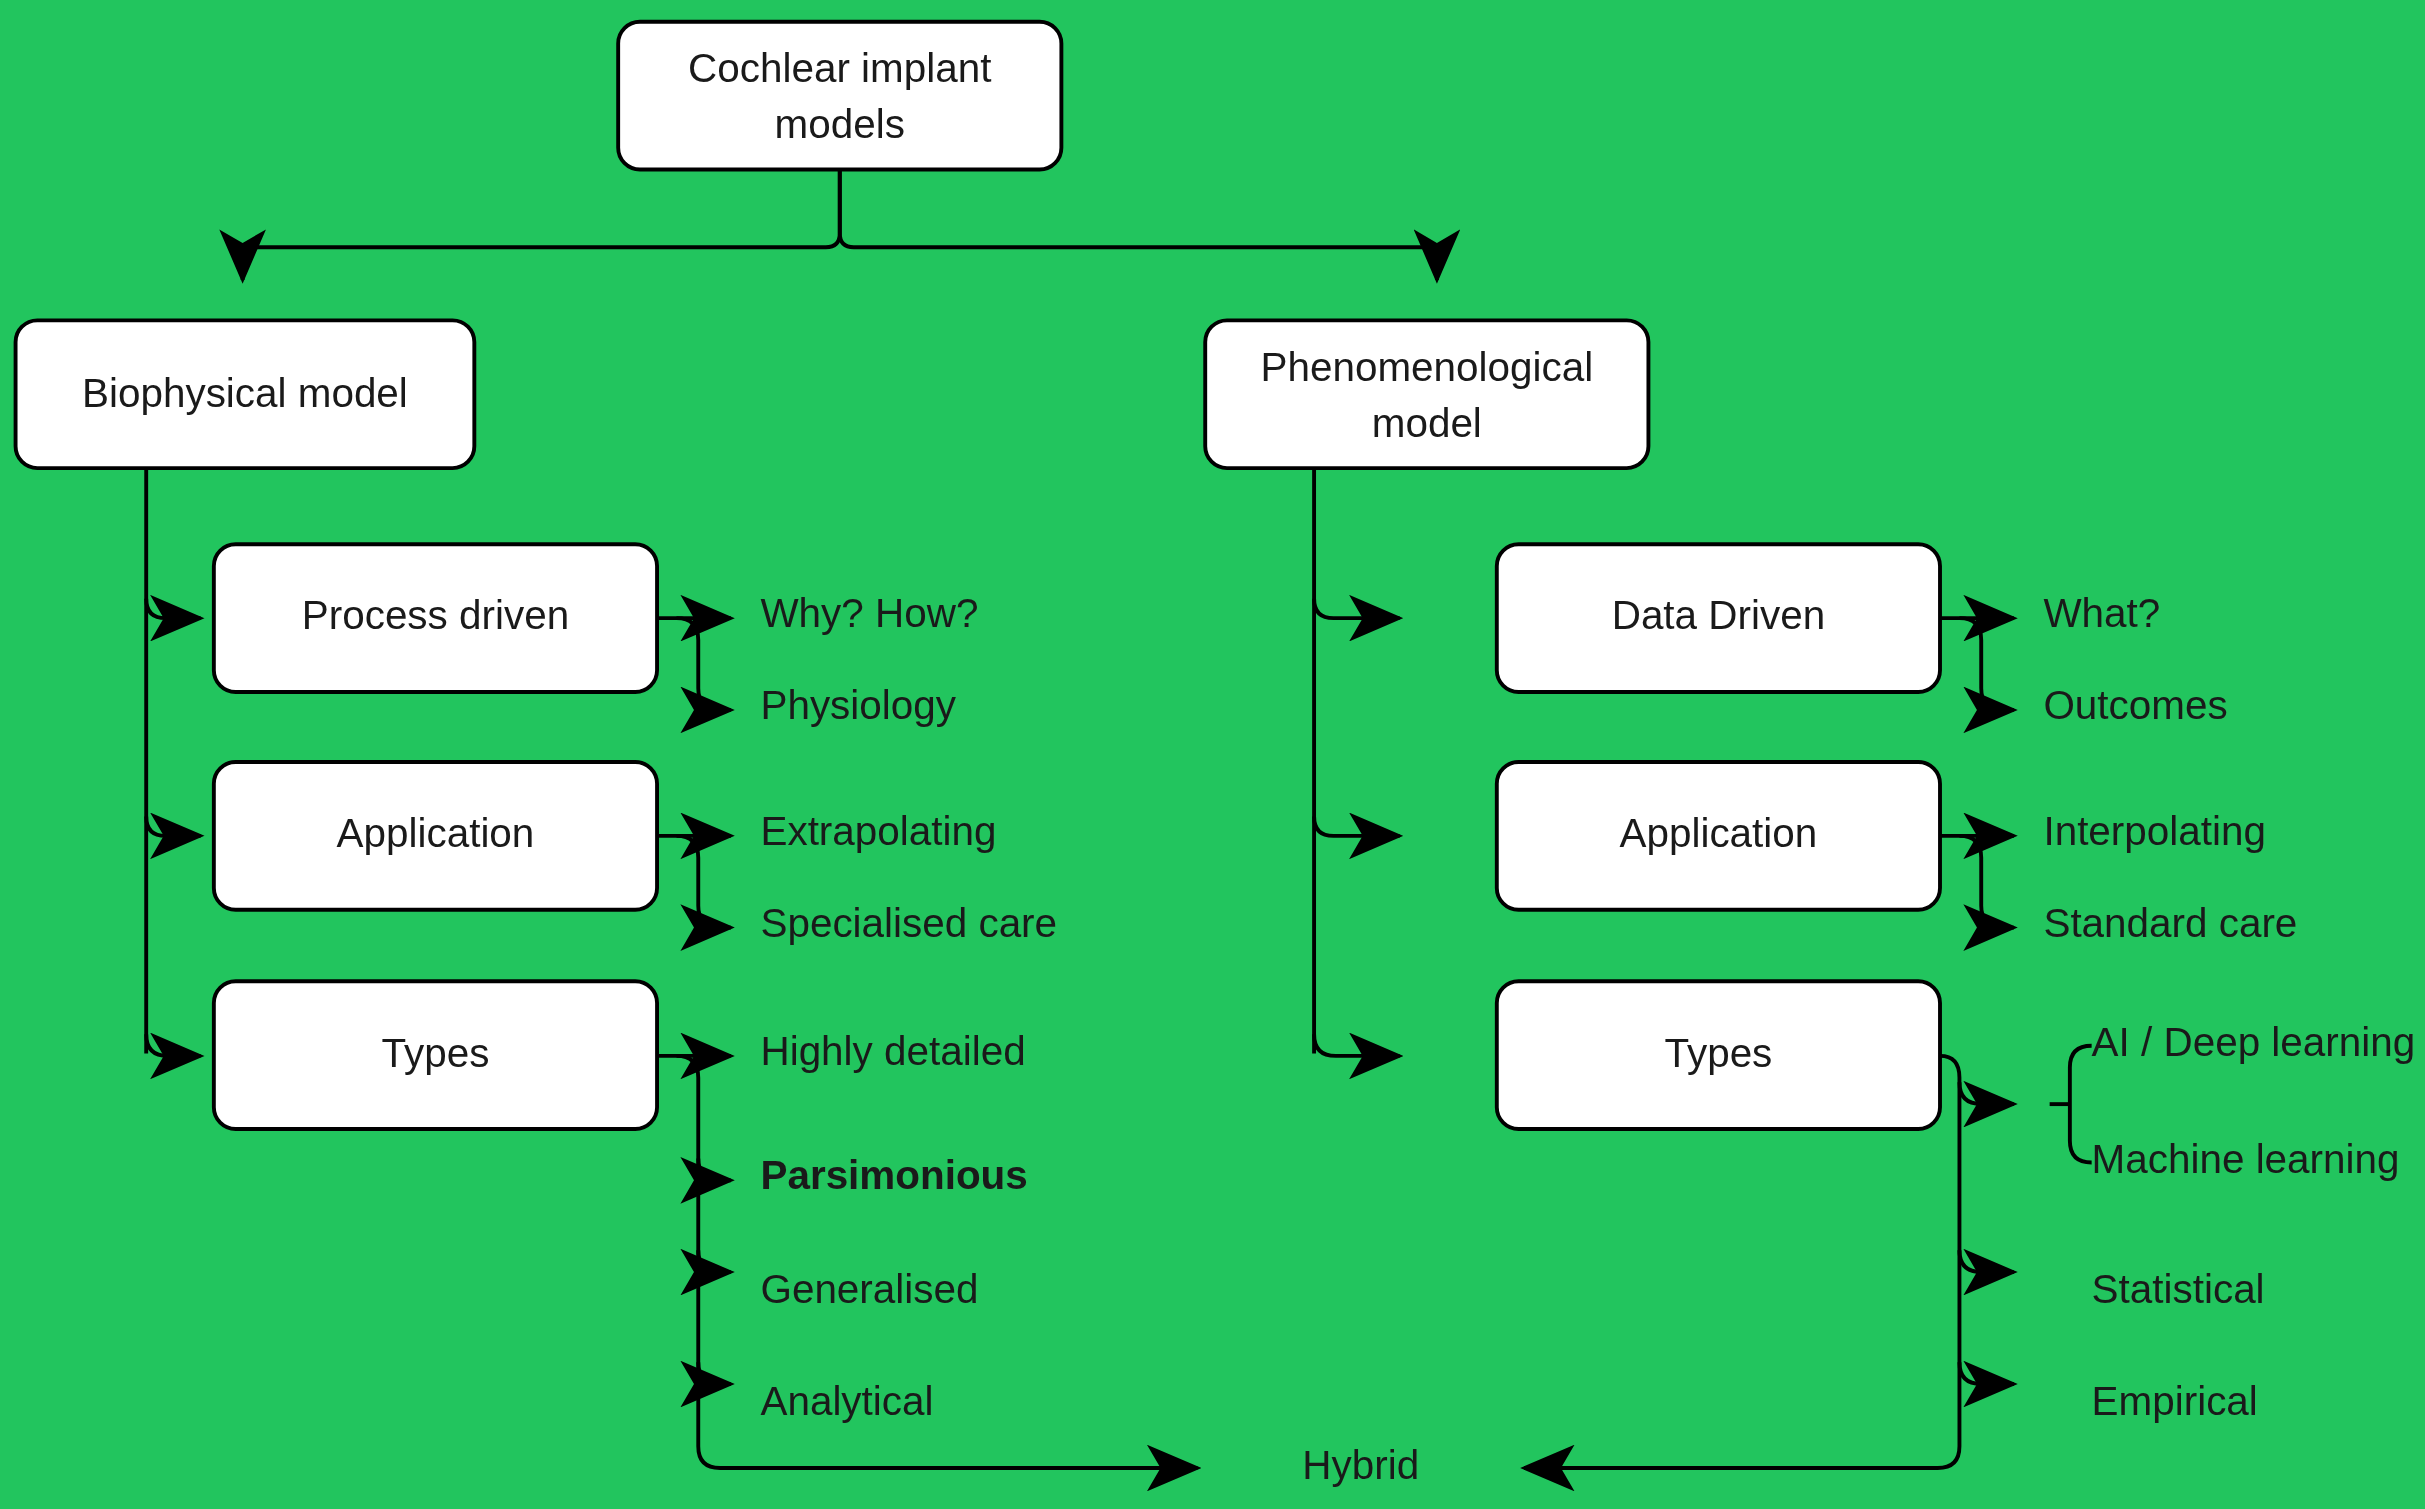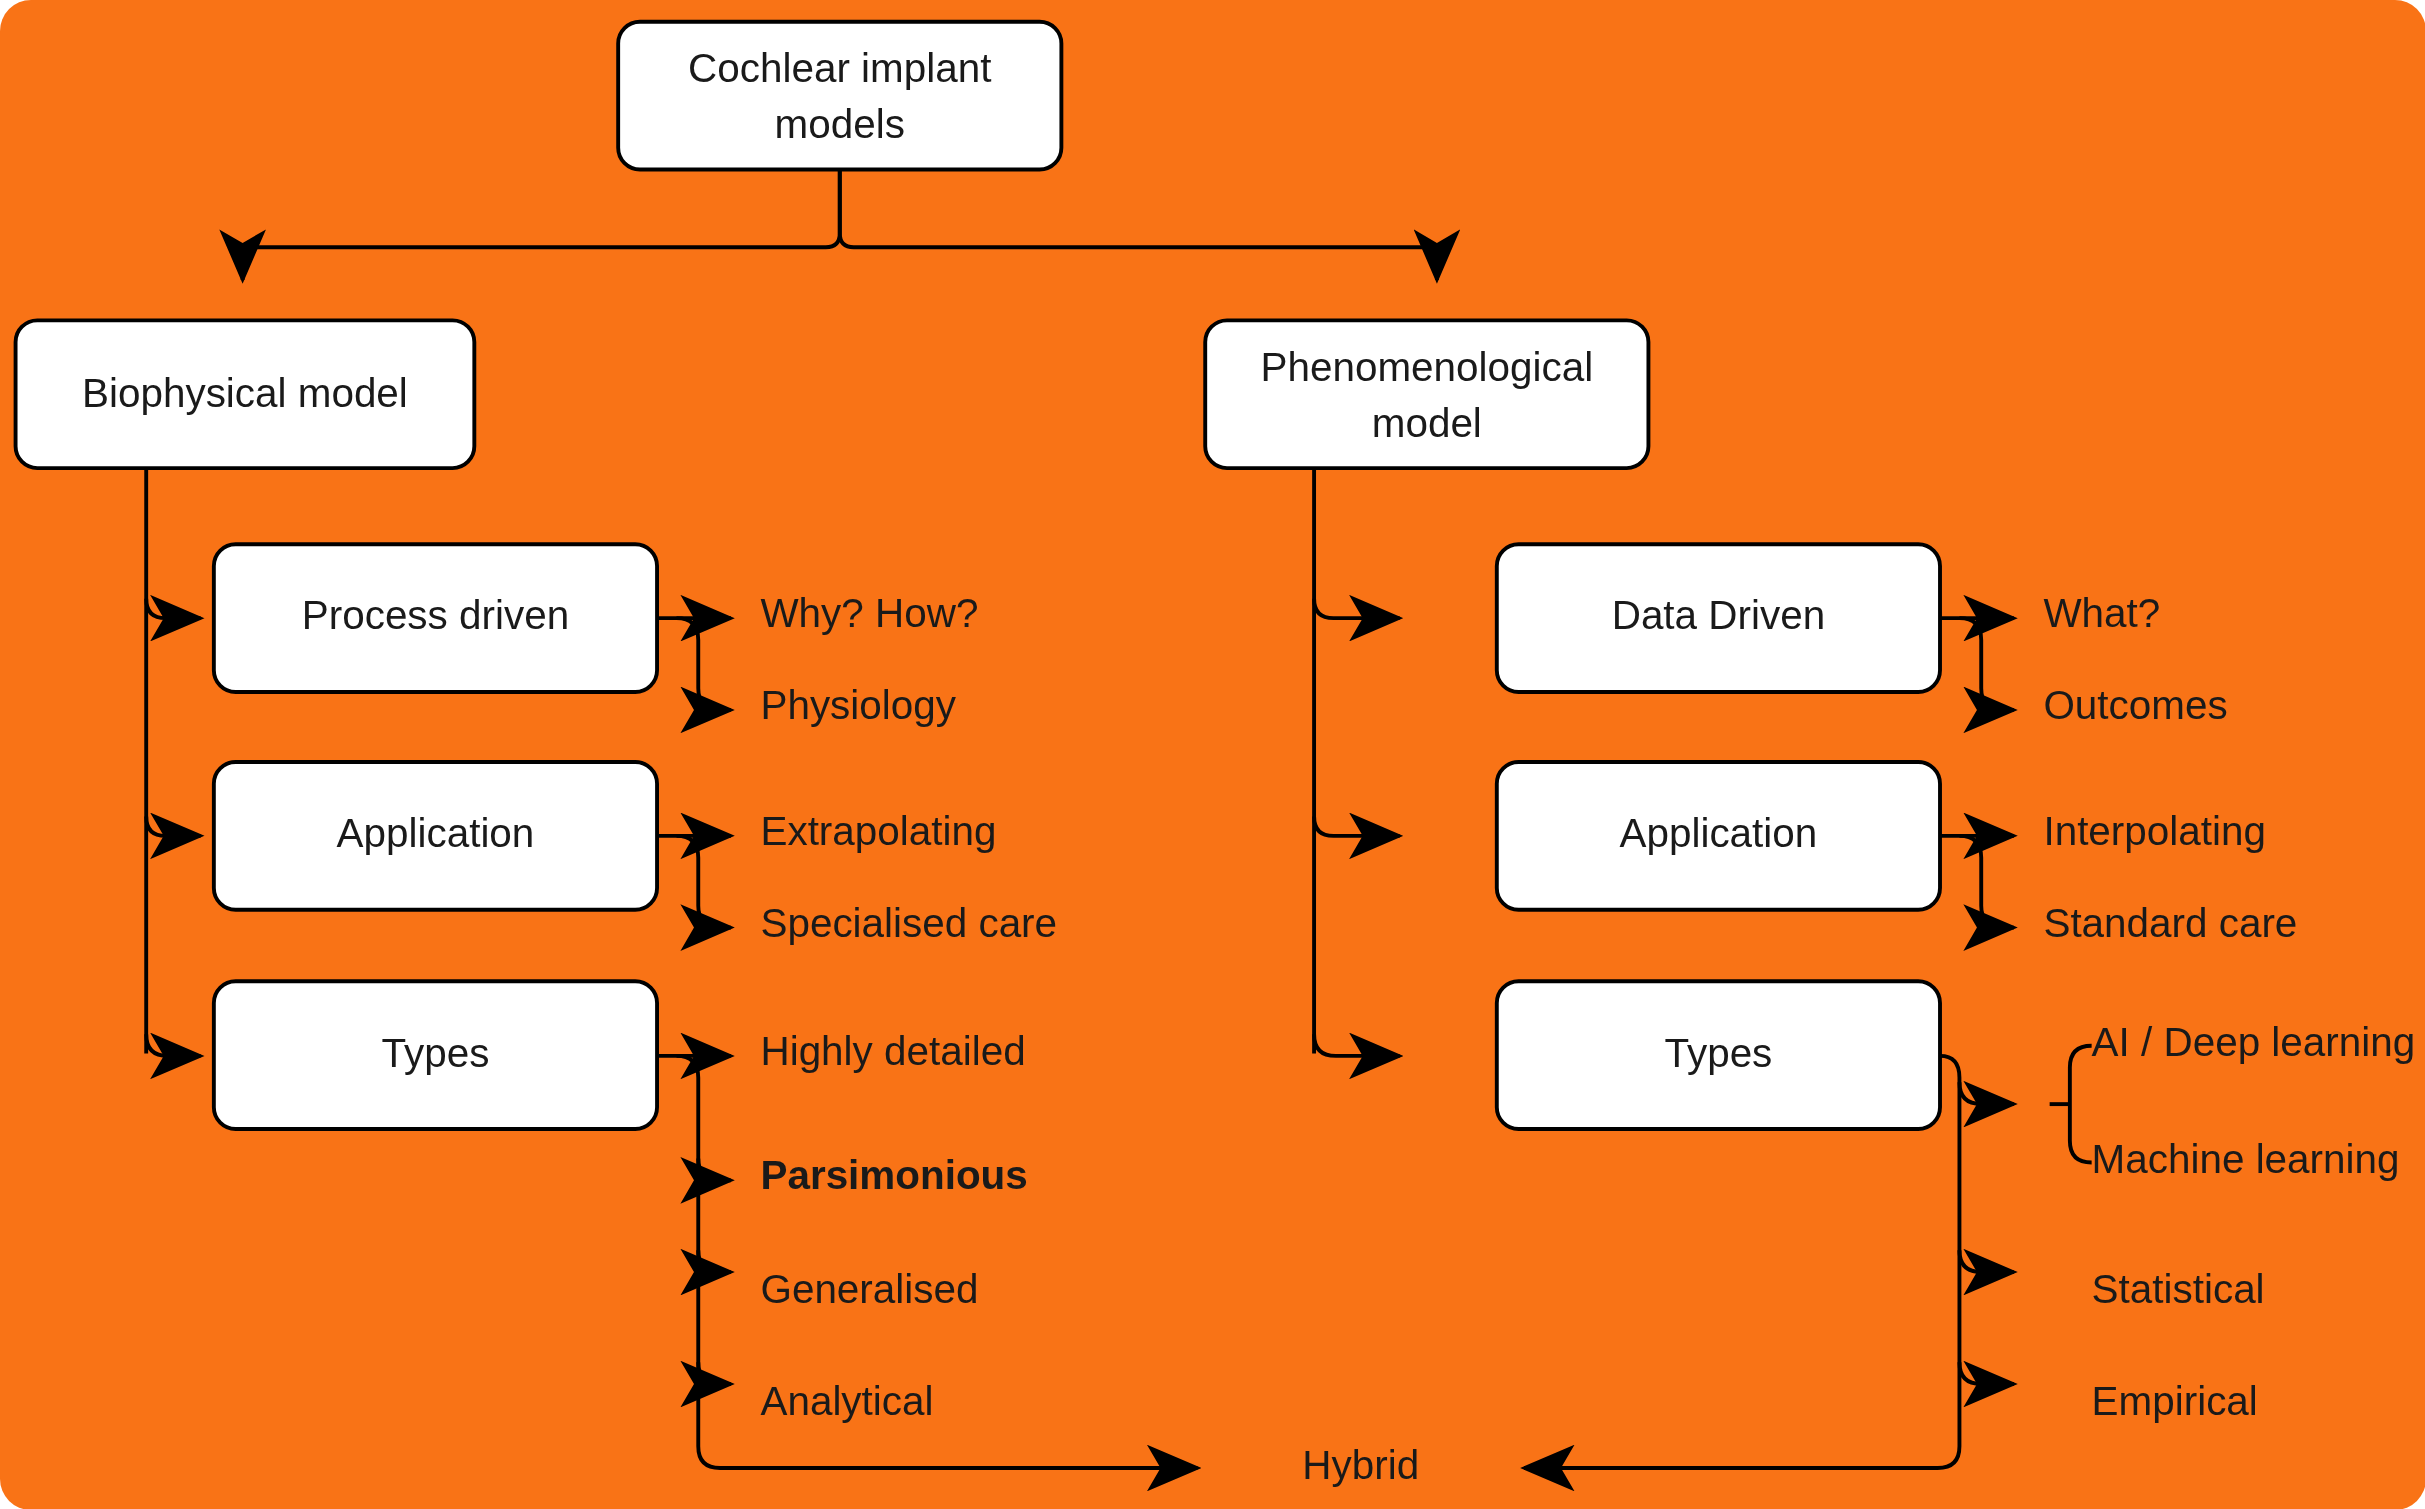--- a/index.html
+++ b/index.html
@@ -8,23 +8,22 @@
     padding: 0;
     background: #ffffff;
   }
   body {
     font-family: "Liberation Sans", sans-serif;
   }
   #diagram-root {
     position: relative;
     width: 2426px;
     height: 1510px;
-    background: #f97316;
+    background: #22c55e;
     overflow: hidden;
-    border-radius: 31px;
   }
   svg#flowchart {
     display: block;
     width: 2426px;
     height: 1510px;
   }
   .node-box {
     fill: #ffffff;
     stroke: #000000;
     stroke-width: 5;

